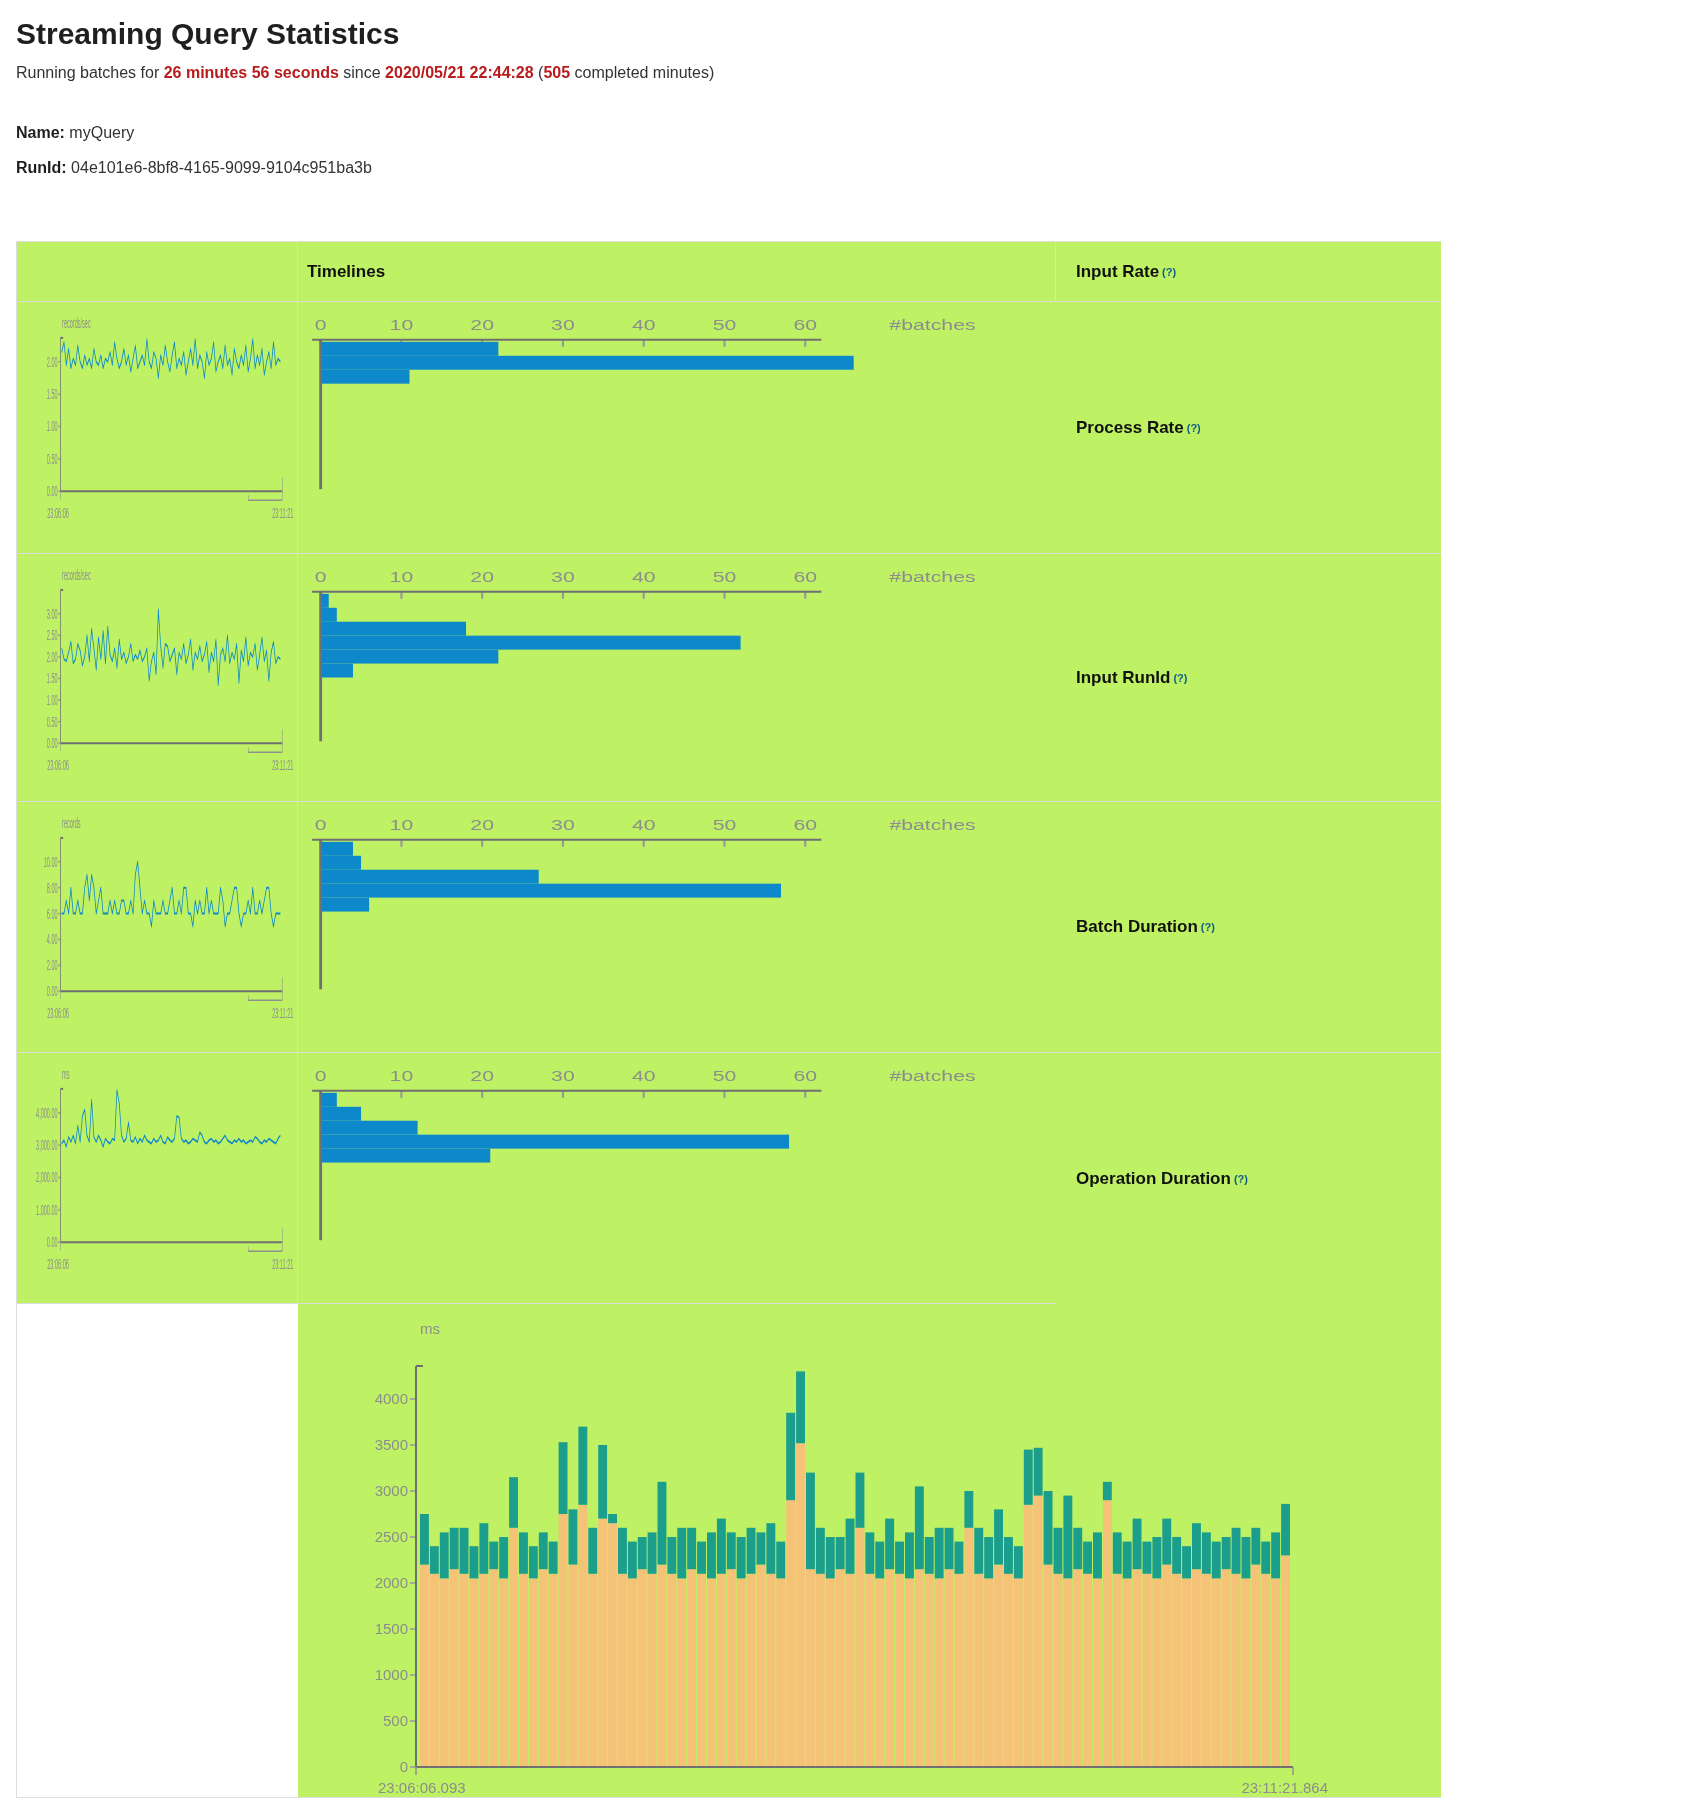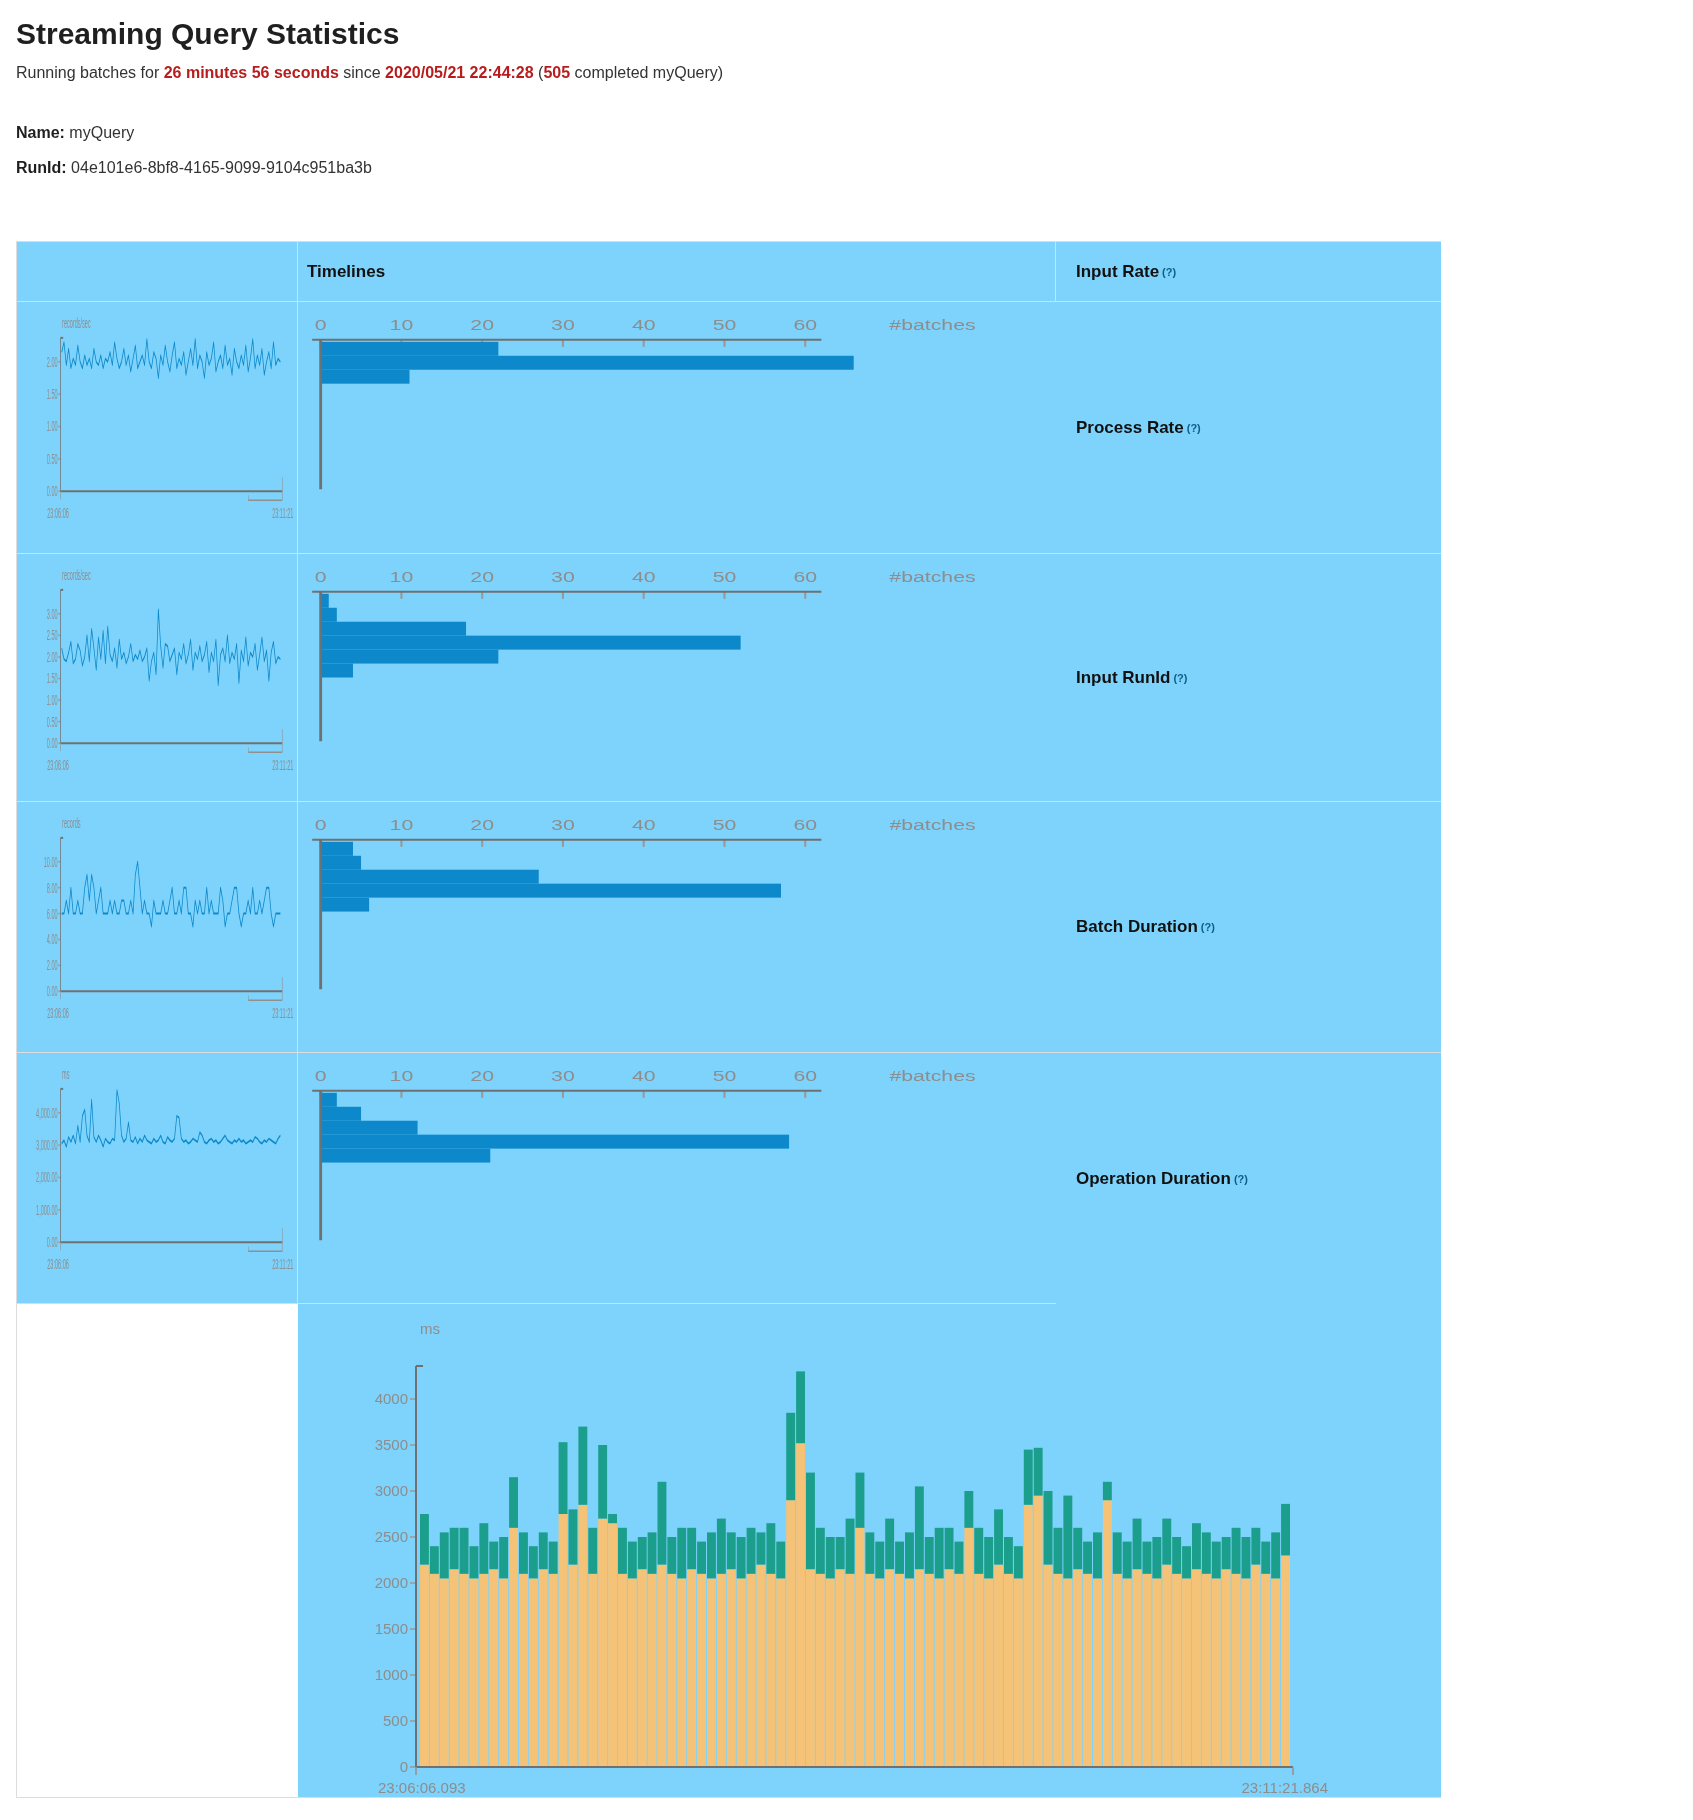--- a/index.html
+++ b/index.html
@@ -11,36 +11,36 @@
   .meta-block { margin:36px 0 0 16px; }
   .meta { margin:8px 0 0 0; font-size:16px; line-height:27px; color:#333; }
   .meta b { color:#1f1f1f; }
   .stats-table {
     margin:60px 0 0 16px; width:1576px;
     display:grid;
     grid-template-columns:281px 758px 535px;
     grid-template-rows:60px 252px 248px 251px 251px 493px;
     border:1px solid #ddd;
   }
-  .cell { border-right:1px solid #ddd; border-bottom:1px solid #ddd; position:relative; background:#7dd3fc; }
+  .cell { border-right:1px solid #ddd; border-bottom:1px solid #ddd; position:relative; background:#bef264; }
   .lastcol { border-right:none; }
   .lastrow { border-bottom:none; }
   .hdr { display:flex; align-items:center; padding-left:9px; font-weight:bold; font-size:17px; color:#111; }
   .labelcell { display:flex; align-items:center; padding-left:20px; font-weight:bold; font-size:17px; color:#111; }
   .labelcell sup { font-size:11px; font-weight:bold; margin-left:3px; color:#0f5e87; cursor:default; }
   .span2 { grid-column:2/4; }
   svg.chart { display:block; width:100%; height:100%; }
 </style>
 </head>
 <body>
 
 <div class="page">
   <div class="title">Streaming Query Statistics</div>
 
-  <p class="running"><span>Running batches for </span><b>26 minutes 56 seconds</b><span> since </span><b>2020/05/21 22:44:28</b><span> (</span><b>505</b><span> completed myQuery)</span></p>
+  <p class="running"><span>Running batches for </span><b>26 minutes 56 seconds</b><span> since </span><b>2020/05/21 22:44:28</b><span> (</span><b>505</b><span> completed minutes)</span></p>
 
   <div class="meta-block">
     <p class="meta"><b>Name:</b> <span>myQuery</span></p>
     <p class="meta"><b>RunId:</b> <span>04e101e6-8bf8-4165-9099-9104c951ba3b</span></p>
   </div>
 
   <div class="stats-table">
 
     <div class="cell"></div>
     <div class="cell hdr">Timelines</div>

